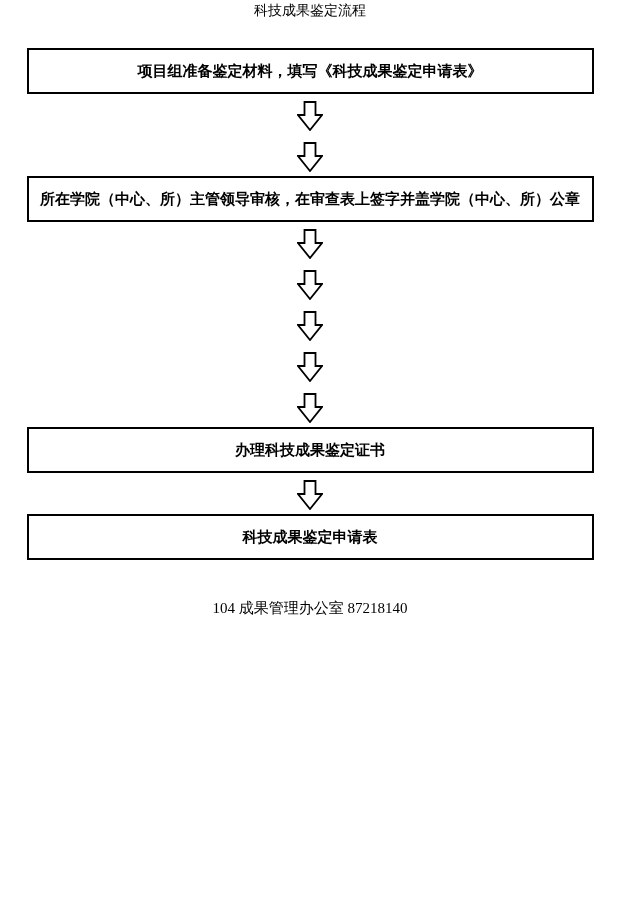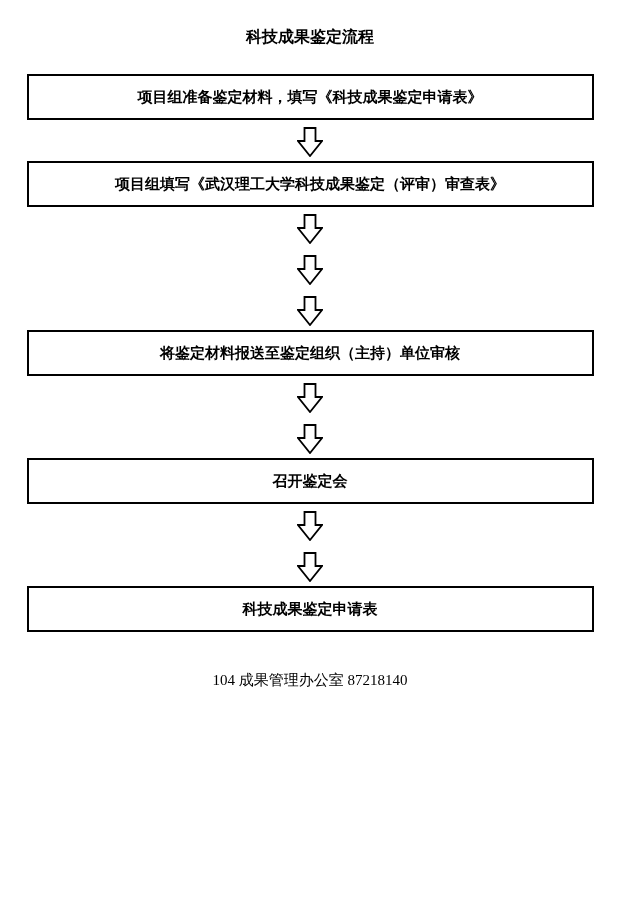--- a/index.html
+++ b/index.html
@@ -11,25 +11,24 @@
     position: relative;
     width: 620px;
     height: 899px;
     margin: 0 auto;
     background: #ffffff;
     color: #000000;
     font-family: "Liberation Serif", "DejaVu Serif", serif;
     overflow: hidden;
   }
   .page-title {
-    padding-top: 26px;
     text-align: center;
-    font-size: 16px;
+    font-size: 14px;
     line-height: 22px;
-    font-weight: bold;
+    font-weight: normal;
   }
   .flow {
     margin-top: 26px;
   }
   .step-box {
     width: 563px;
     height: 42px;
     border: 2px solid #000000;
     margin: 0 auto;
     display: flex;
@@ -74,22 +73,29 @@
     <div class="step-box">
       <span class="step-label">项目组准备鉴定材料，填写《科技成果鉴定申请表》</span>
     </div>
 
     <div class="arrow-row">
       <svg width="26" height="30" viewBox="0 0 26 30">
         <polygon points="7.5,1 18.5,1 18.5,14 25,14 13,29 1,14 7.5,14" fill="#ffffff" stroke="#000000" stroke-width="1.8" stroke-linejoin="miter"></polygon>
       </svg>
     </div>
 
+
+    <div class="arrow-row">
+      <svg width="26" height="30" viewBox="0 0 26 30">
+        <polygon points="7.5,1 18.5,1 18.5,14 25,14 13,29 1,14 7.5,14" fill="#ffffff" stroke="#000000" stroke-width="1.8" stroke-linejoin="miter"></polygon>
+      </svg>
+    </div>
+
     <div class="step-box">
-      <span class="step-label">项目组填写《武汉理工大学科技成果鉴定（评审）审查表》</span>
+      <span class="step-label">所在学院（中心、所）主管领导审核，在审查表上签字并盖学院（中心、所）公章</span>
     </div>
 
     <div class="arrow-row">
       <svg width="26" height="30" viewBox="0 0 26 30">
         <polygon points="7.5,1 18.5,1 18.5,14 25,14 13,29 1,14 7.5,14" fill="#ffffff" stroke="#000000" stroke-width="1.8" stroke-linejoin="miter"></polygon>
       </svg>
     </div>
 
 
     <div class="arrow-row">
@@ -98,47 +104,37 @@
       </svg>
     </div>
 
 
     <div class="arrow-row">
       <svg width="26" height="30" viewBox="0 0 26 30">
         <polygon points="7.5,1 18.5,1 18.5,14 25,14 13,29 1,14 7.5,14" fill="#ffffff" stroke="#000000" stroke-width="1.8" stroke-linejoin="miter"></polygon>
       </svg>
     </div>
 
-    <div class="step-box">
-      <span class="step-label">将鉴定材料报送至鉴定组织（主持）单位审核</span>
-    </div>
 
     <div class="arrow-row">
       <svg width="26" height="30" viewBox="0 0 26 30">
         <polygon points="7.5,1 18.5,1 18.5,14 25,14 13,29 1,14 7.5,14" fill="#ffffff" stroke="#000000" stroke-width="1.8" stroke-linejoin="miter"></polygon>
       </svg>
     </div>
 
 
     <div class="arrow-row">
       <svg width="26" height="30" viewBox="0 0 26 30">
         <polygon points="7.5,1 18.5,1 18.5,14 25,14 13,29 1,14 7.5,14" fill="#ffffff" stroke="#000000" stroke-width="1.8" stroke-linejoin="miter"></polygon>
       </svg>
     </div>
 
     <div class="step-box">
-      <span class="step-label">召开鉴定会</span>
+      <span class="step-label">办理科技成果鉴定证书</span>
     </div>
-
-    <div class="arrow-row">
-      <svg width="26" height="30" viewBox="0 0 26 30">
-        <polygon points="7.5,1 18.5,1 18.5,14 25,14 13,29 1,14 7.5,14" fill="#ffffff" stroke="#000000" stroke-width="1.8" stroke-linejoin="miter"></polygon>
-      </svg>
-    </div>
-
 
     <div class="arrow-row">
       <svg width="26" height="30" viewBox="0 0 26 30">
         <polygon points="7.5,1 18.5,1 18.5,14 25,14 13,29 1,14 7.5,14" fill="#ffffff" stroke="#000000" stroke-width="1.8" stroke-linejoin="miter"></polygon>
       </svg>
     </div>
 
     <div class="step-box">
       <span class="step-label">科技成果鉴定申请表</span>
     </div>

